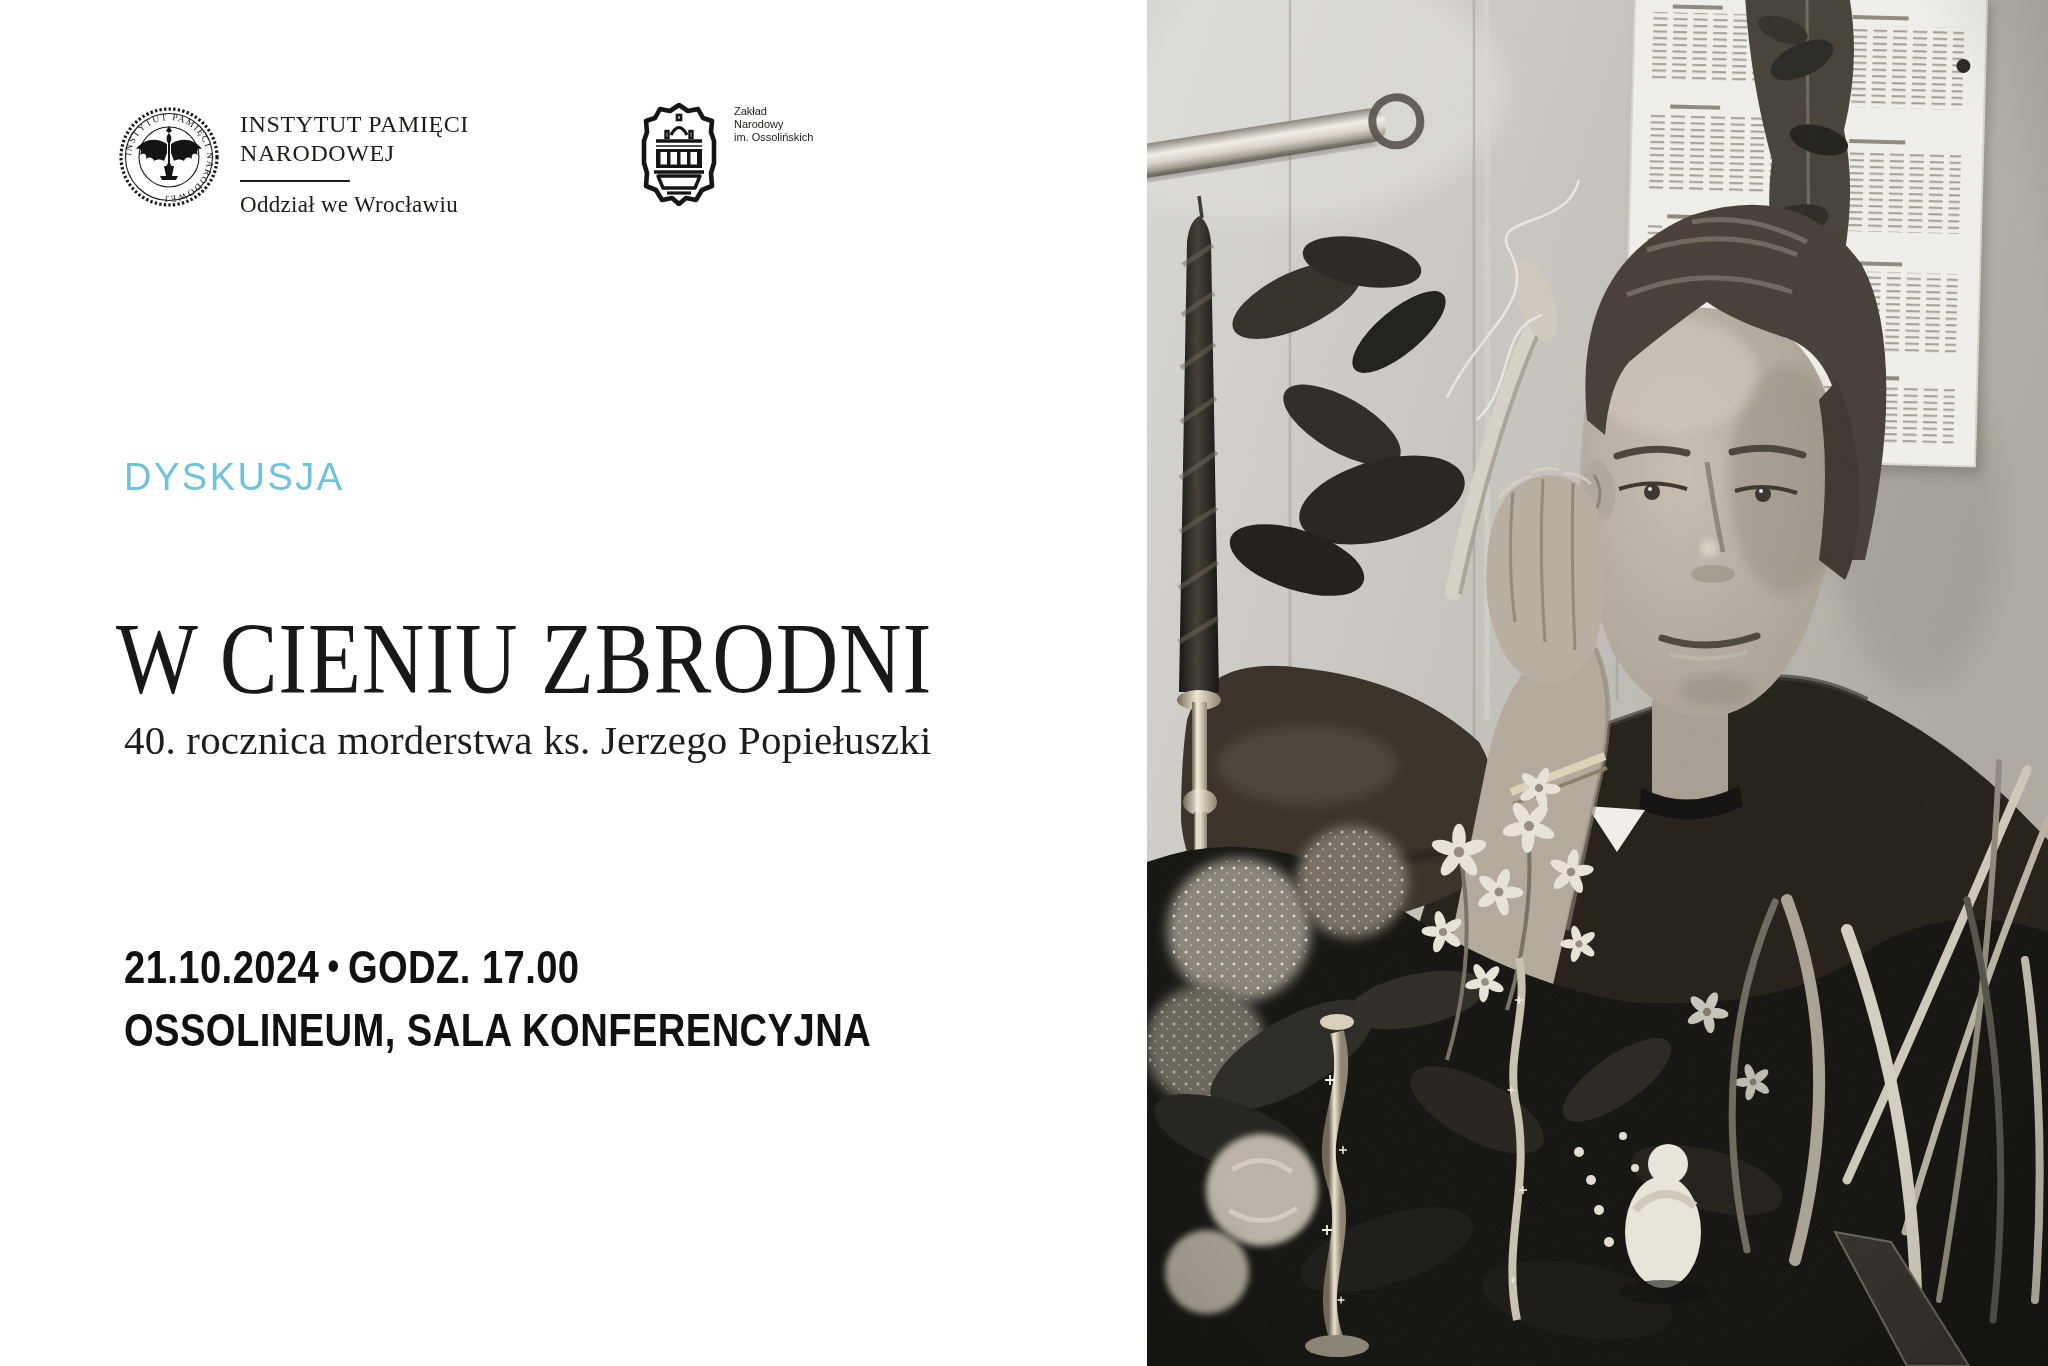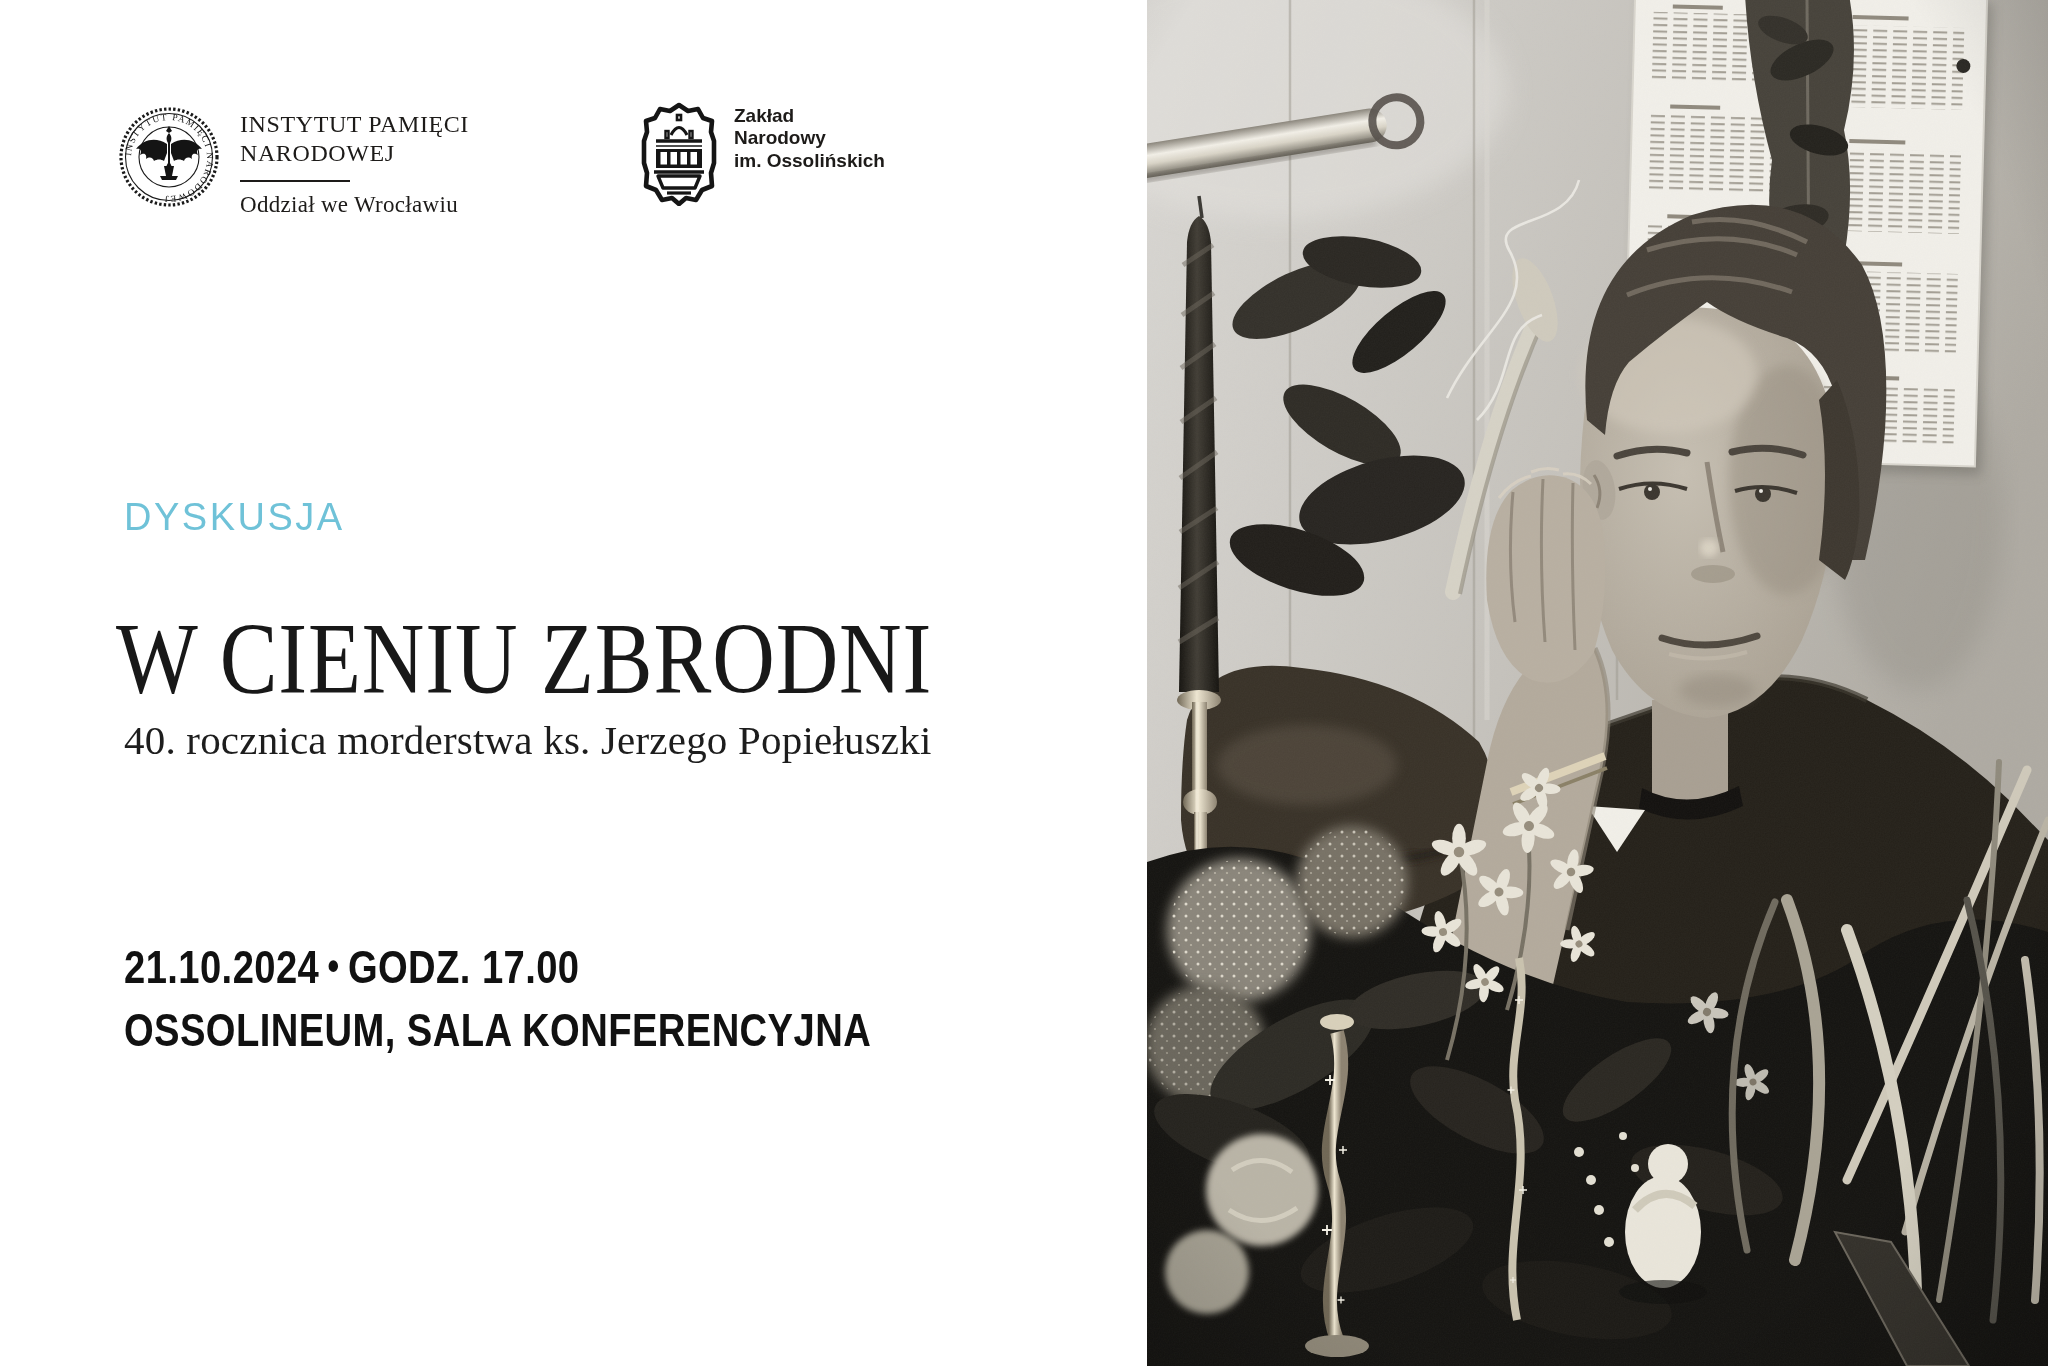--- a/index.html
+++ b/index.html
@@ -11,23 +11,23 @@
   .left-panel{position:absolute;left:0;top:0;width:1147px;height:1366px;background:#ffffff;}
   .logos{position:absolute;left:118px;top:102px;display:flex;align-items:flex-start;}
   .ipn-logo{display:flex;align-items:flex-start;}
   .ipn-seal{width:102px;height:108px;flex:0 0 auto;}
   .ipn-text{margin-left:20px;padding-top:8px;font-family:"Liberation Serif","DejaVu Serif",serif;}
   .ipn-name{font-size:24px;line-height:1.22;letter-spacing:.6px;font-weight:500;color:#1d1b19;}
   .ipn-divider{width:110px;height:2px;background:#1d1b19;margin:11px 0 10px 0;}
   .ipn-division{font-size:23px;letter-spacing:.3px;color:#1d1b19;}
   .osso-logo{display:flex;align-items:flex-start;margin-left:172px;}
   .osso-badge{width:76px;height:104px;flex:0 0 auto;}
-  .osso-text{margin-left:17px;padding-top:3px;font-size:19px;font-weight:bold;line-height:1.18;color:#1d1b19;}
+  .osso-text{margin-left:17px;padding-top:3px;font-size:11px;font-weight:normal;line-height:1.18;color:#1d1b19;}
   .category{
-    position:absolute;left:124px;top:496px;font-size:38px;letter-spacing:2.5px;
+    position:absolute;left:124px;top:456px;font-size:38px;letter-spacing:2.5px;
     color:#6fc2d8;font-weight:normal;
   }
   .title{
     position:absolute;left:116px;top:608px;margin:0;font-family:"Liberation Serif","DejaVu Serif",serif;
     font-size:102px;font-weight:500;letter-spacing:1px;color:#181818;white-space:nowrap;
     transform:scaleX(.85);transform-origin:0 0;line-height:1;
   }
   .subtitle{
     position:absolute;left:124px;top:716px;margin:0;font-family:Liberation Serif, serif;
     font-size:41px;font-weight:normal;color:#1d1d1d;white-space:nowrap;letter-spacing:.2px;

